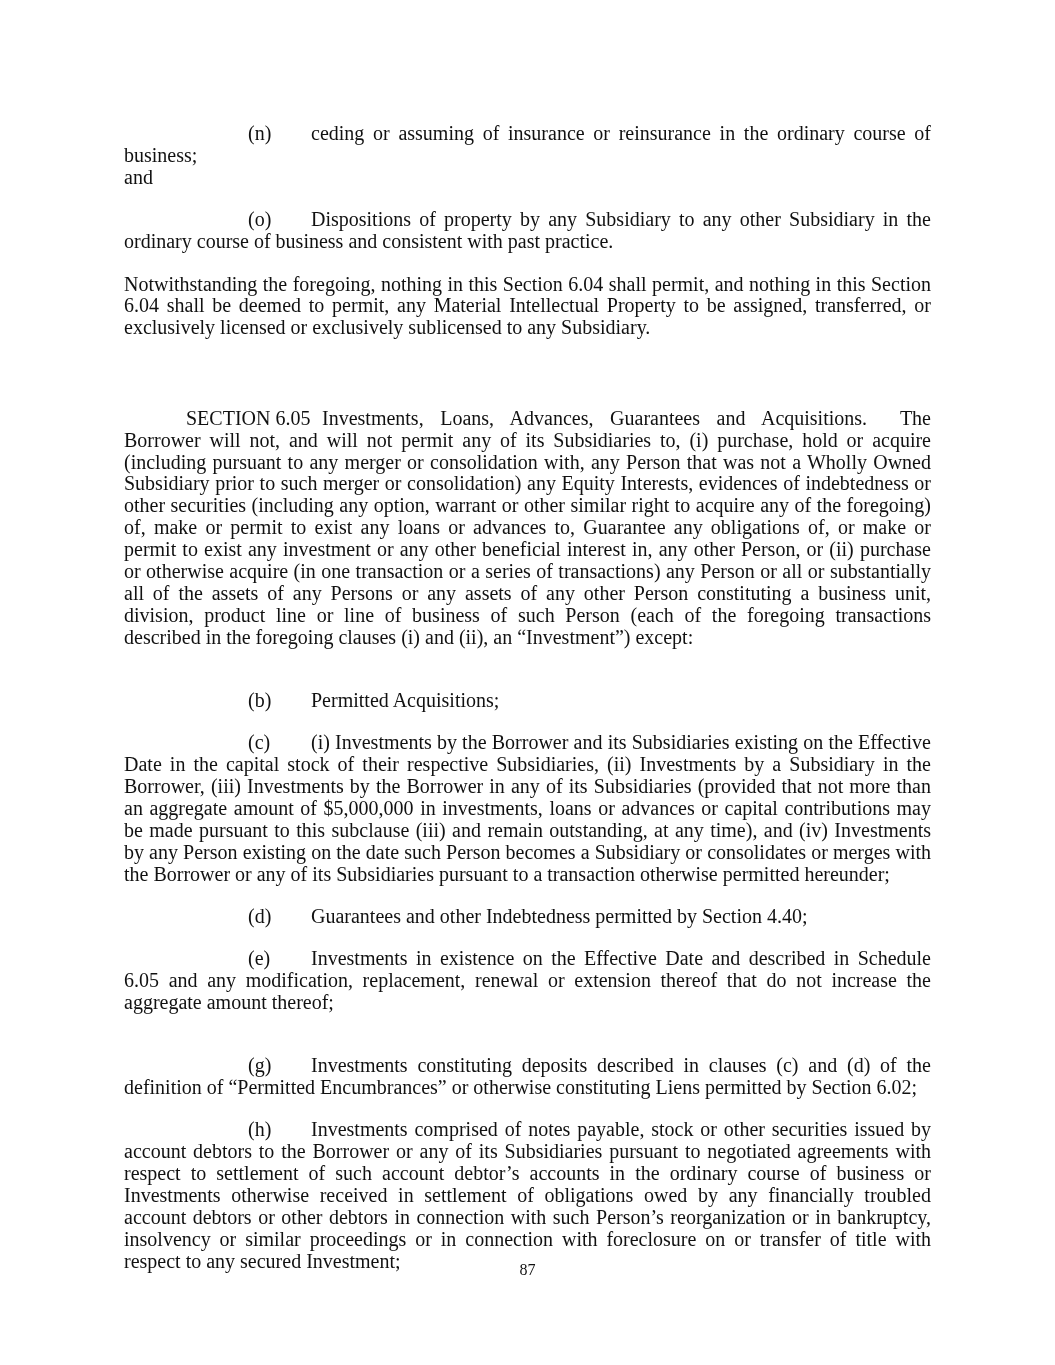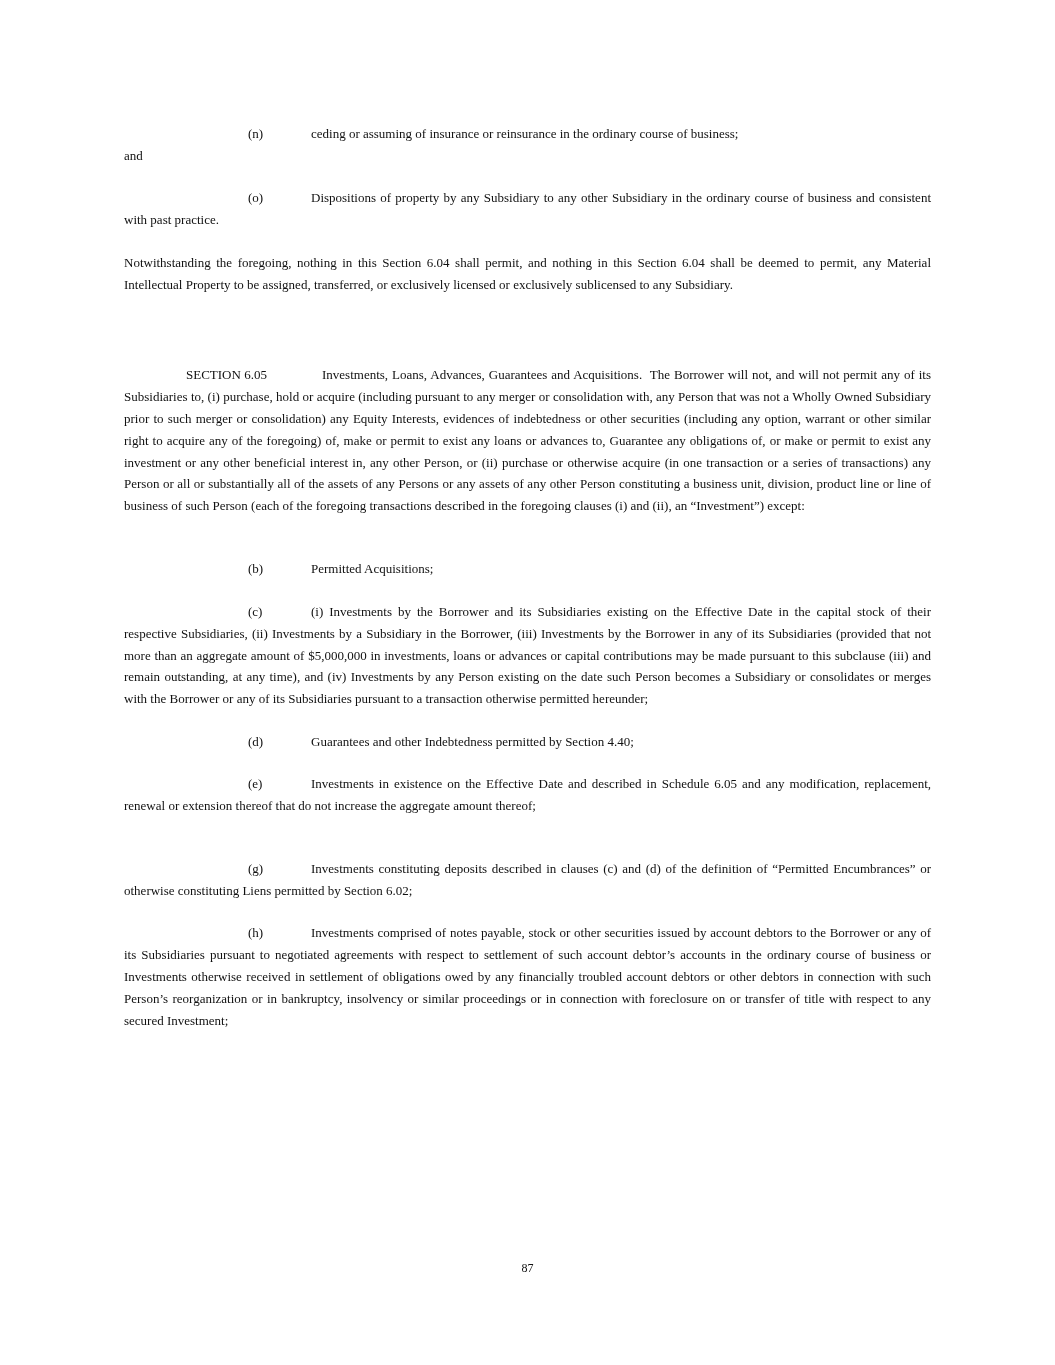--- a/index.html
+++ b/index.html
@@ -1,33 +1,33 @@
 <!DOCTYPE html>
 <html><head>
   <meta charset="utf-8">
   <style>
     html, body { margin: 0; padding: 0; background: #ffffff; }
     body { width: 1055px; height: 1365px; position: relative; overflow: hidden; }
     .page {
       position: absolute; left: 124px; top: 123px; width: 807px;
       font-family: "Liberation Serif", "DejaVu Serif", serif;
-      font-size: 13px; line-height: 21.9px; color: #111111;
+      font-size: 20px; line-height: 21.9px; color: #111111;
       text-align: justify;
     }
     p { margin: 0; }
     .gap { height: 20.5px; }
     .item { text-indent: 124px; }
     .item .lbl { display: inline-block; width: 63px; text-indent: 0; }
     .sect { text-indent: 62px; }
     .sect .num { display: inline-block; width: 136px; text-indent: 0; margin-top: 48px; }
     .u { text-underline-offset: 2px; }
     .last-left { text-align-last: left; }
     .pagenum {
       position: absolute; left: 0; width: 1055px; top: 1261px; text-align: center;
-      font-family: "Liberation Serif", "DejaVu Serif", serif; font-size: 12px; color: #111111;
+      font-family: "Liberation Serif", "DejaVu Serif", serif; font-size: 16px; color: #111111;
     }
   </style>
 </head>
 <body>
 
 <div class="page">
 
   <p class="item"><span class="lbl">(n)</span><span>ceding or assuming of insurance or reinsurance in the ordinary course of business;</span></p>
   <p>and</p>
 

